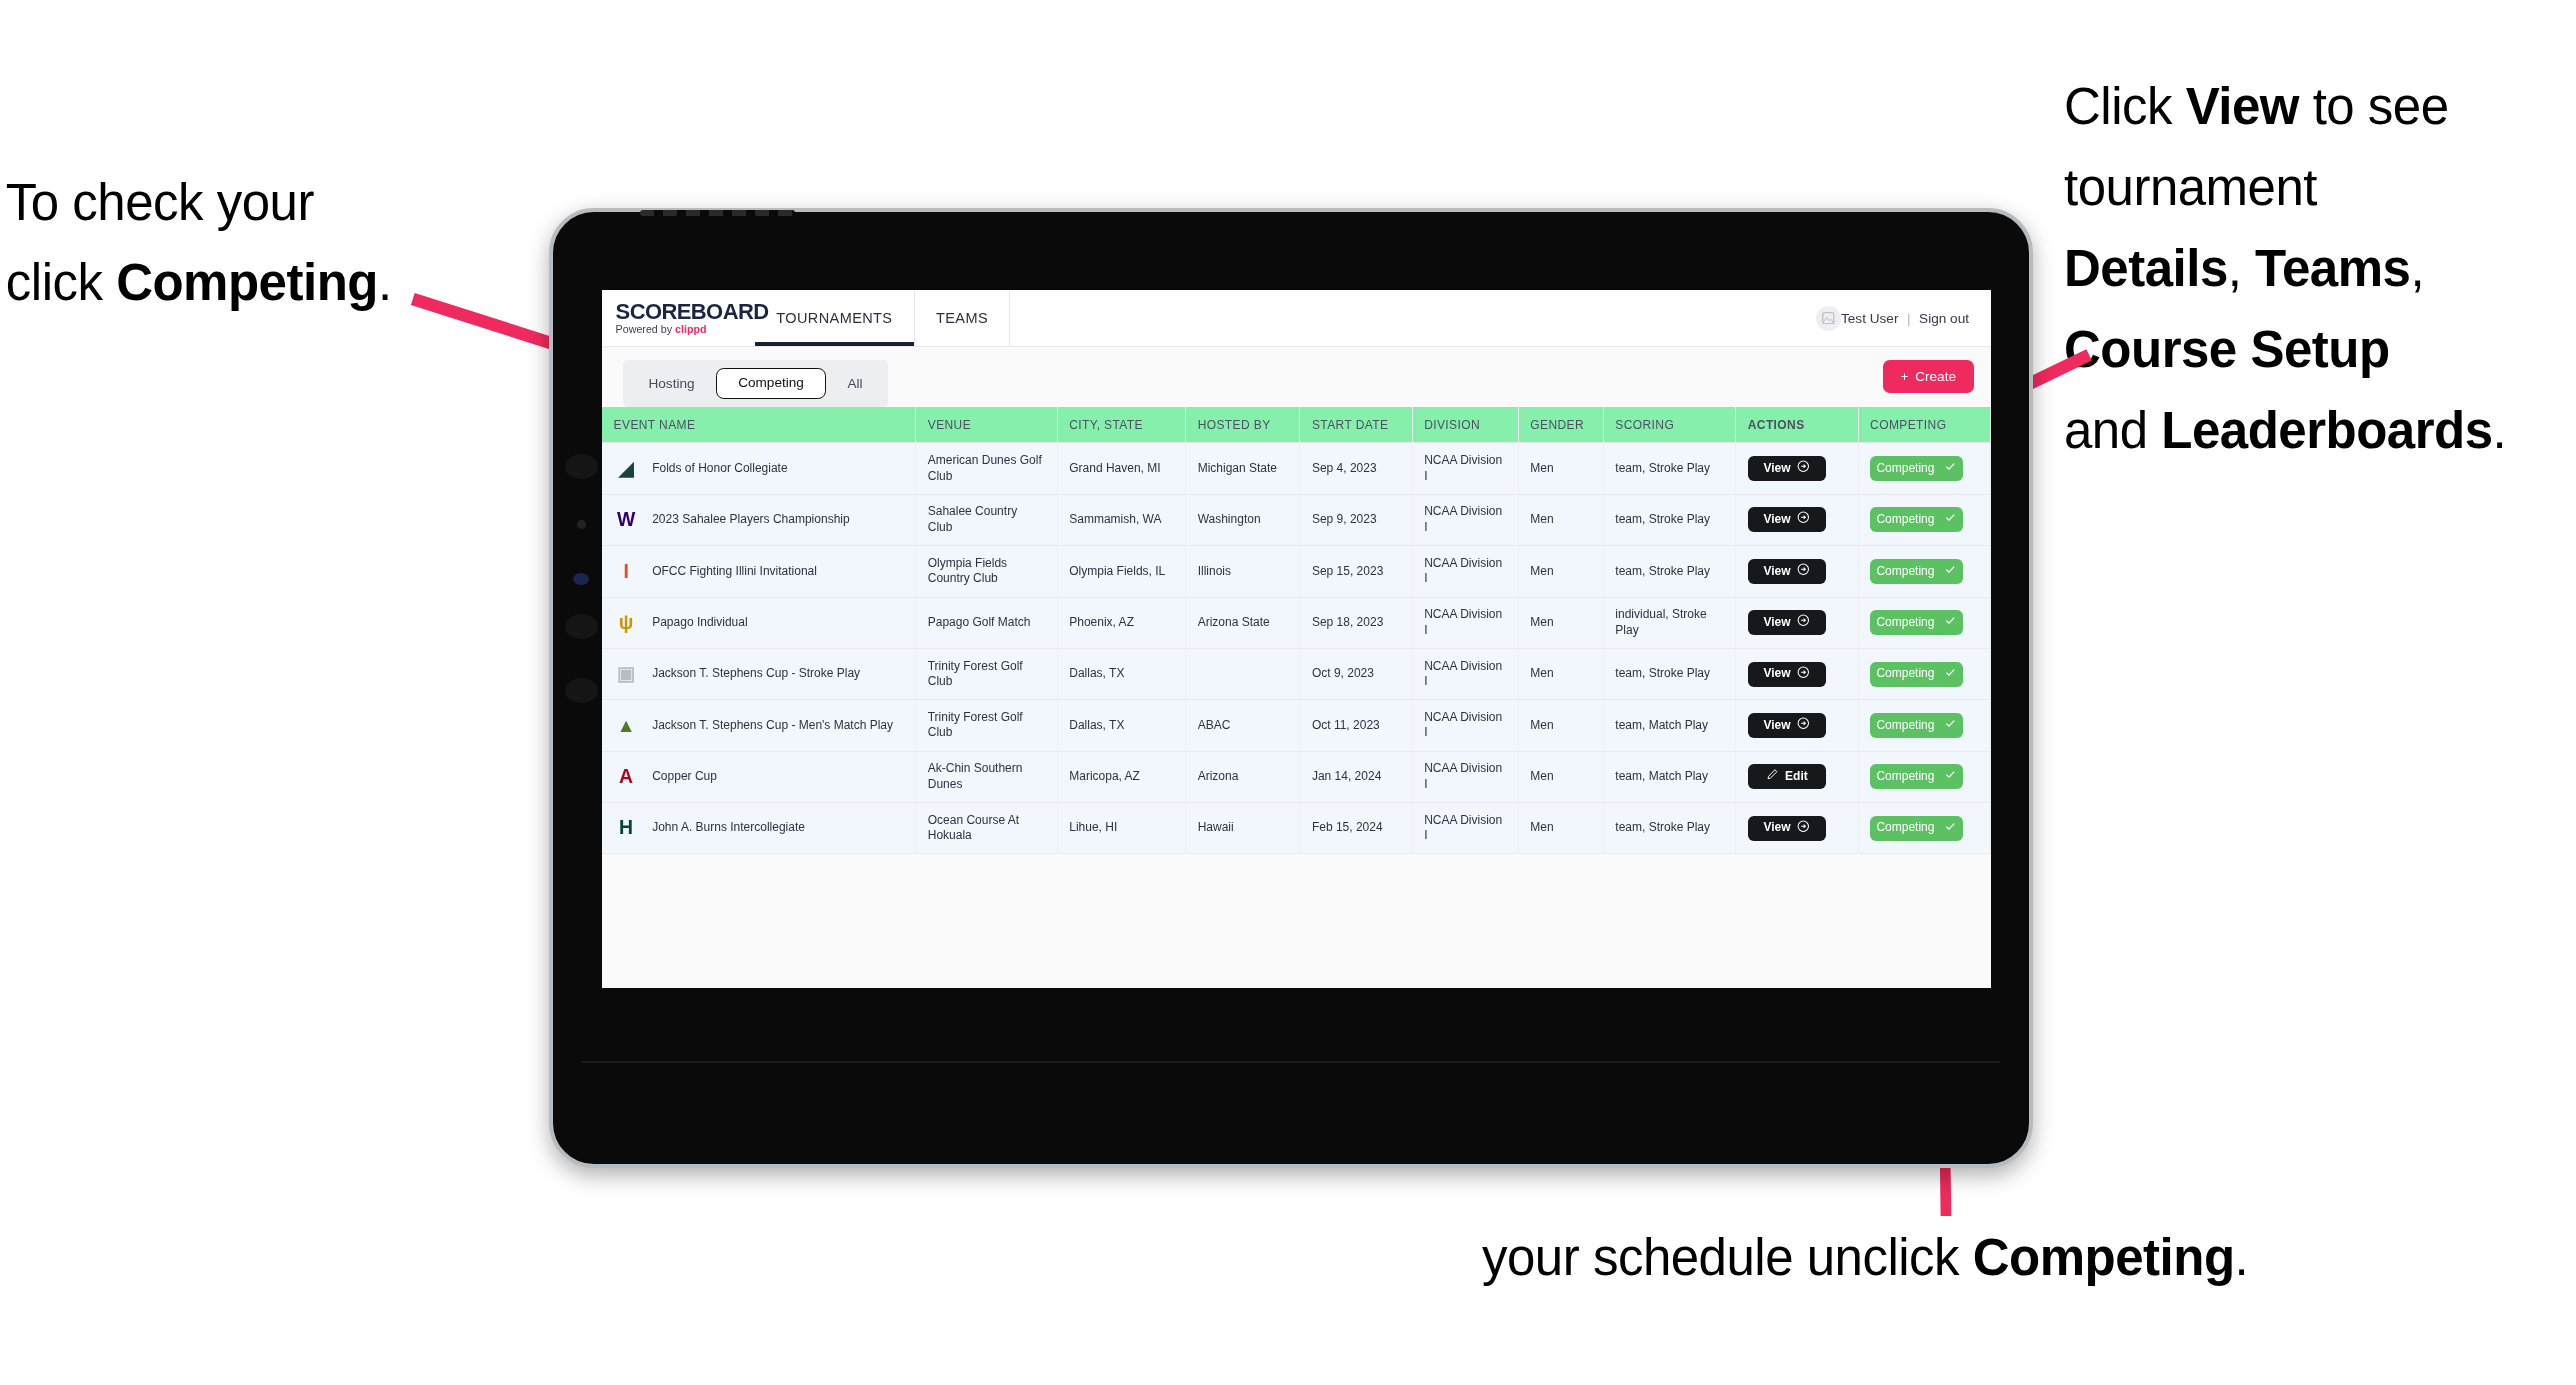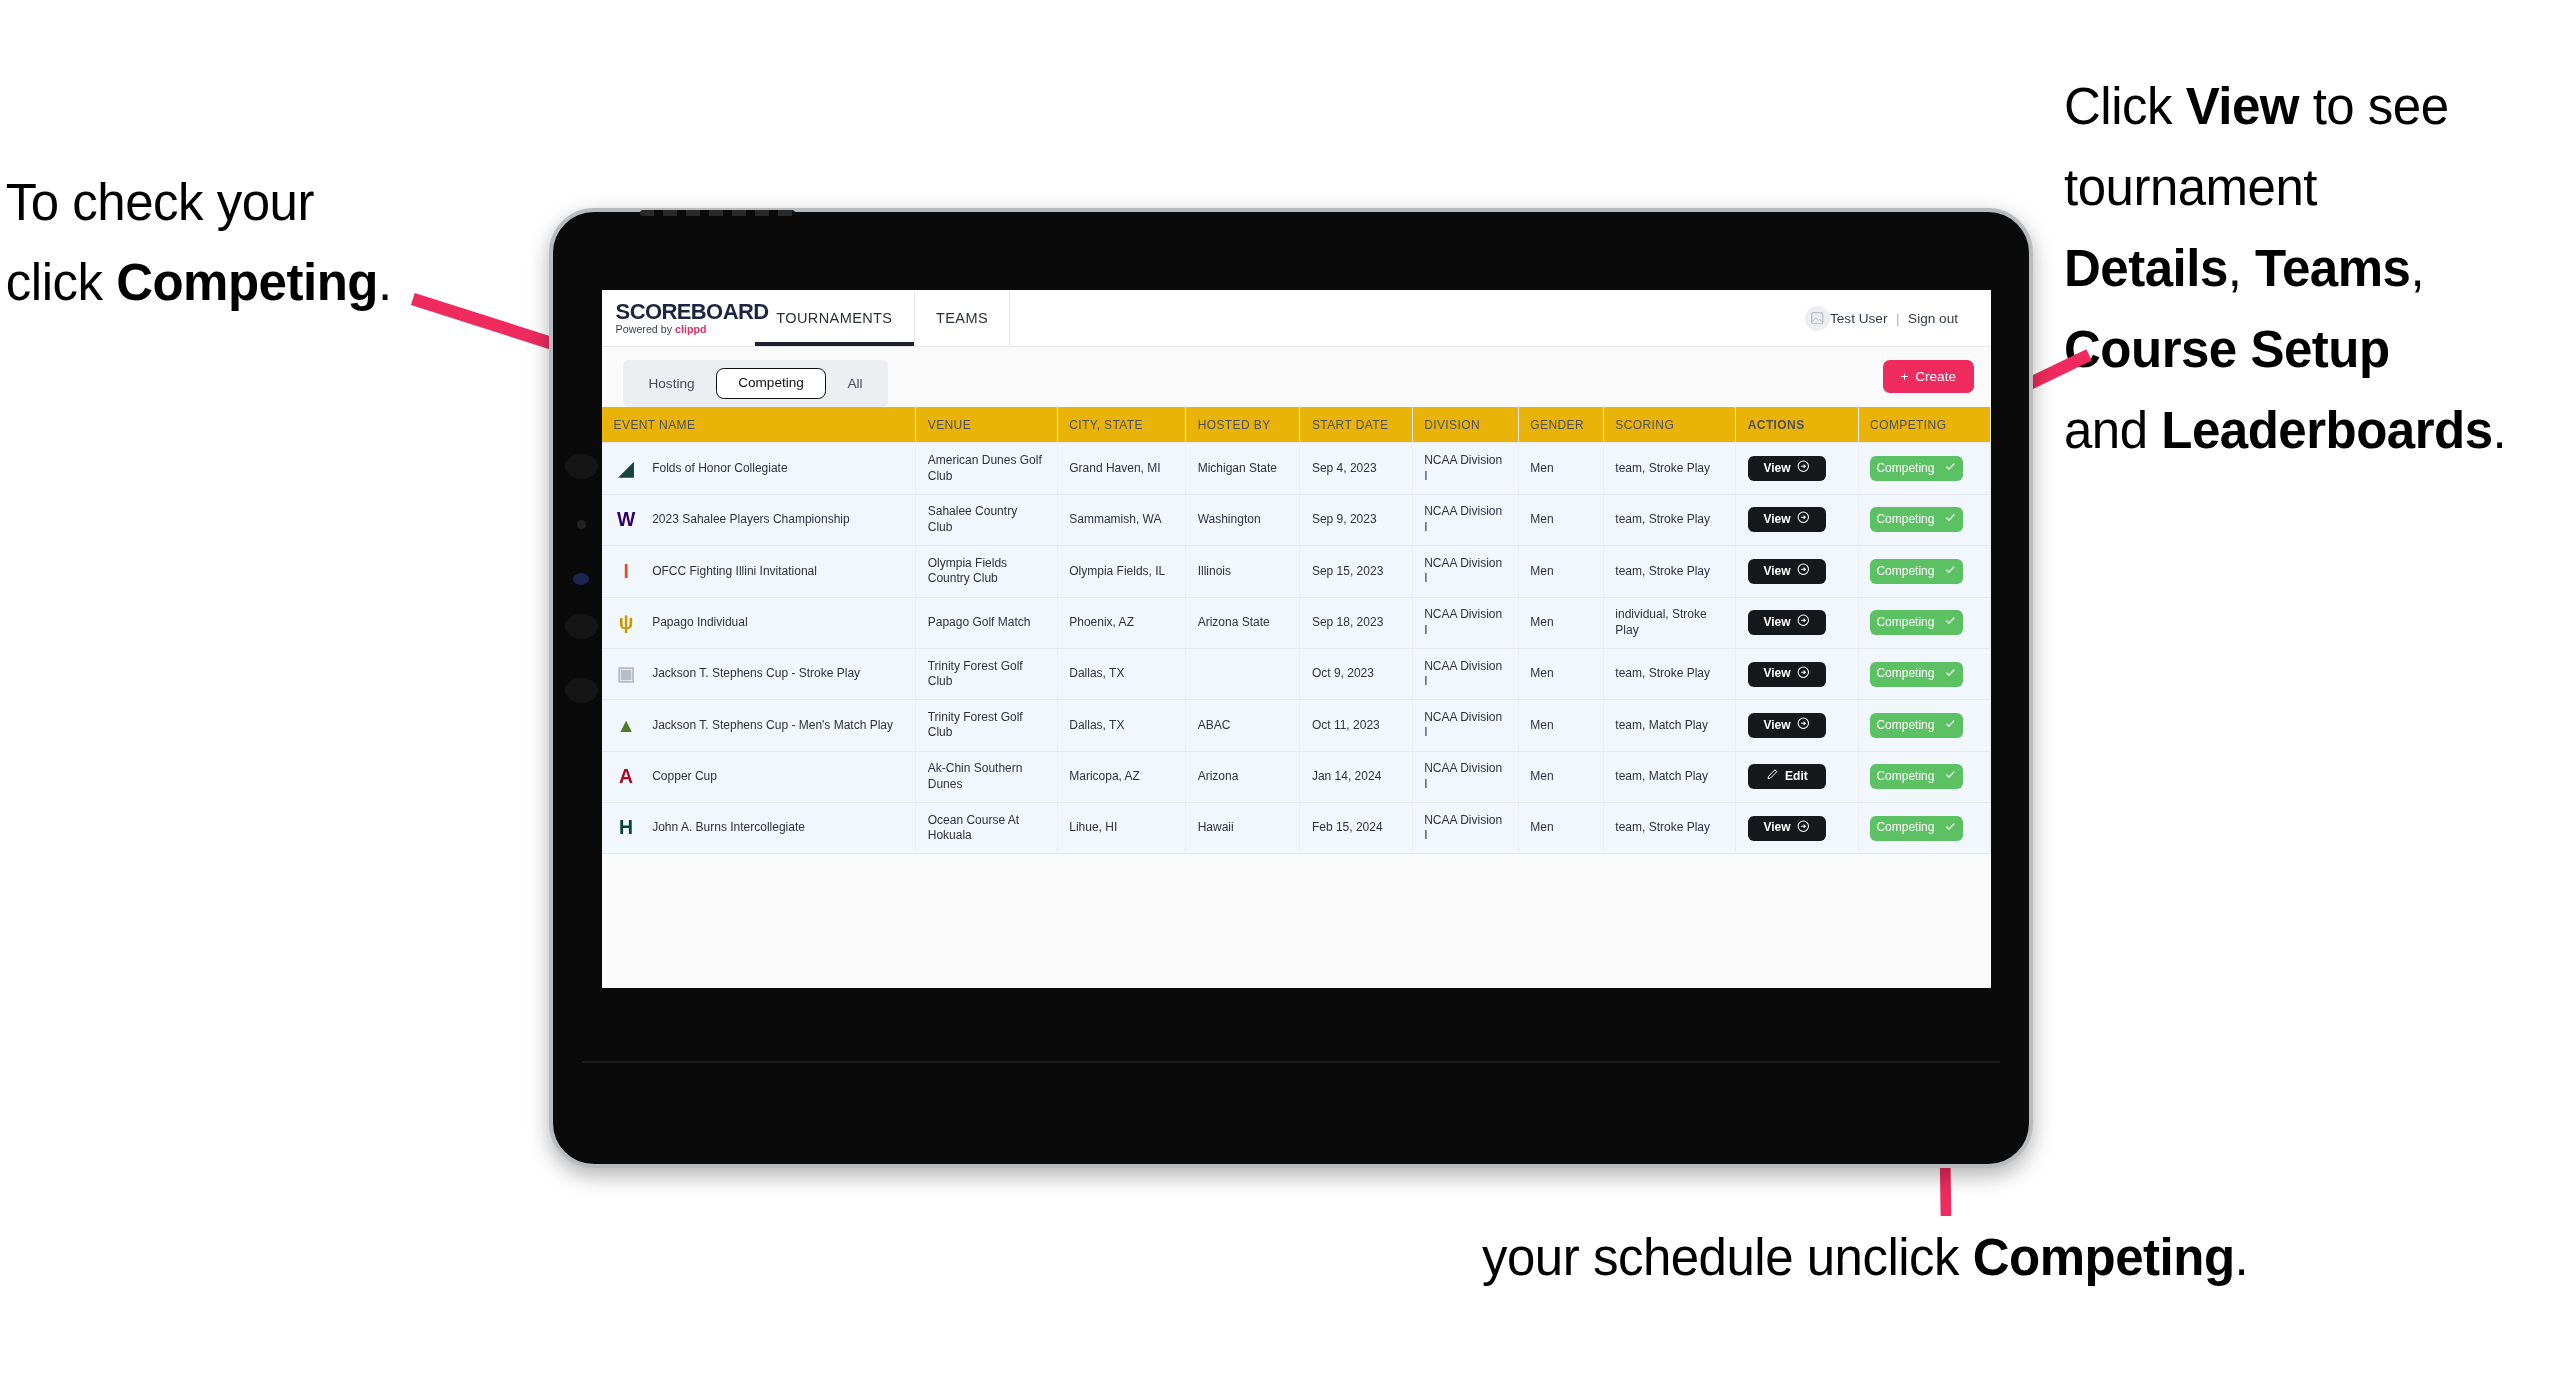--- a/index.html
+++ b/index.html
@@ -50,41 +50,41 @@
     border-bottom:1px solid #e6e8ec;position:relative;}
   #brand{width:153px;display:flex;flex-direction:column;justify-content:center;padding-left:13.6px;box-sizing:border-box;}
   #brand-title{font-size:22px;font-weight:bold;color:#1d2442;letter-spacing:-0.6px;font-stretch:condensed;line-height:23px;}
   #brand-sub{font-size:10.7px;color:#3c4256;line-height:13.6px;}
   #brand-sub .pink{color:#ee2a5e;font-weight:bold;}
   .navtab{display:flex;align-items:center;padding:0 21.3px;font-size:14.5px;color:#2a2f3d;
     letter-spacing:0.4px;border-right:1px solid #e6e8ec;cursor:pointer;}
   .navtab:first-of-type{border-left:1px solid #e6e8ec;}
   .navtab.active{box-shadow:inset 0 -3.9px 0 #1d2030;}
   #header-spacer{flex:1;}
-  #user-area{display:flex;align-items:center;padding-right:33px;gap:0;}
+  #user-area{display:flex;align-items:center;padding-right:22px;gap:0;}
   #avatar{width:25px;height:25px;border-radius:50%;background:#eceef2;display:flex;
     align-items:center;justify-content:center;}
   #avatar svg{opacity:.45;}
   #user-text{font-size:13.6px;color:#333a49;}
   #user-text .sep{color:#aeb3bd;margin:0 4.8px;}
   #signout{cursor:pointer;}
 
   
   #toolbar{height:60px;position:relative;display:flex;align-items:center;background:#fafafa;}
   #segmented{position:absolute;left:21.3px;top:12.6px;height:47px;background:#eceef2;border-radius:5px;
     display:flex;align-items:center;padding:0 3.9px;}
   .seg{font-size:13.6px;color:#454b59;padding:0 21.3px;height:27px;line-height:27px;cursor:pointer;}
   .seg.active{background:#fff;border:1.9px solid #111;border-radius:7.8px;color:#111;height:29px;line-height:27px;}
   #create-btn{position:absolute;right:17.5px;top:12.6px;height:33px;background:#ee2a5e;color:#fff;
     border-radius:6.8px;display:flex;align-items:center;gap:6.8px;padding:0 17.5px;font-size:13.6px;cursor:pointer;}
 
   
   #table-wrap{background:#fff;}
   table{border-collapse:collapse;width:100%;table-layout:fixed;}
-  thead th{background:#eab308;font-size:12px;color:#4b5160;font-weight:normal;
+  thead th{background:#86efac;font-size:12px;color:#4b5160;font-weight:normal;
     text-align:left;padding:10.7px 11.6px;letter-spacing:0.4px;border-bottom:1px solid #e3e6ea;
     border-right:1px solid #e9ebef;}
   tbody td{font-size:12px;color:#2c3240;padding:9.7px 11.6px;vertical-align:middle;
     border-bottom:1px solid #e8eaee;border-right:1px solid #edeff2;line-height:15.5px;}
   tbody tr{background:#f2f7fd;}
   .c-name{width:287px;}
   .c-venue{width:116px;}
   .c-city{width:103px;}
   .c-host{width:89px;}
   .c-date{width:87px;}

